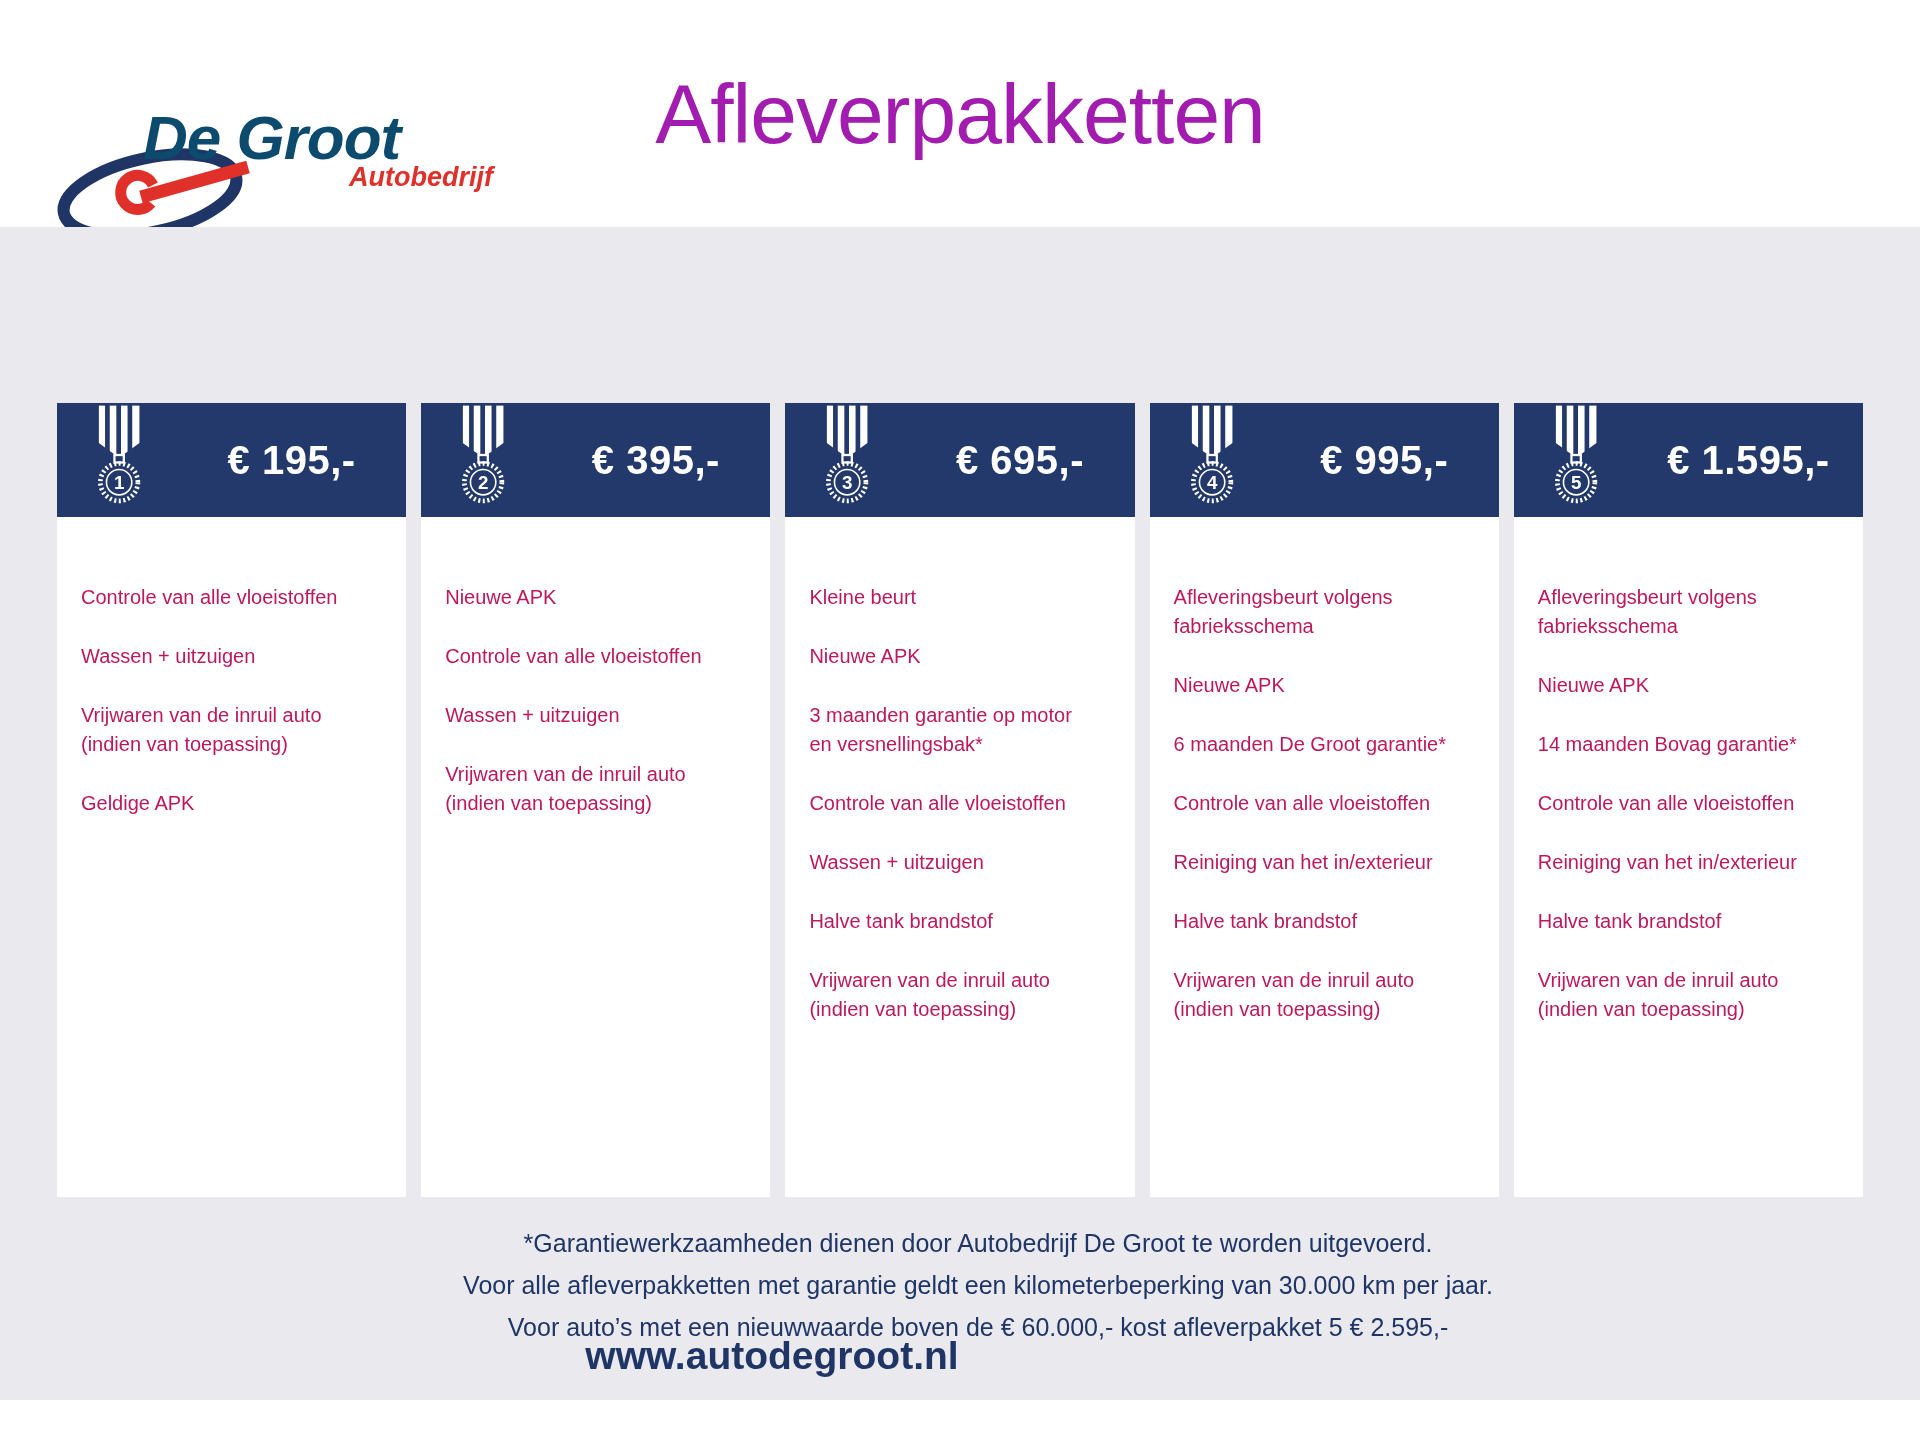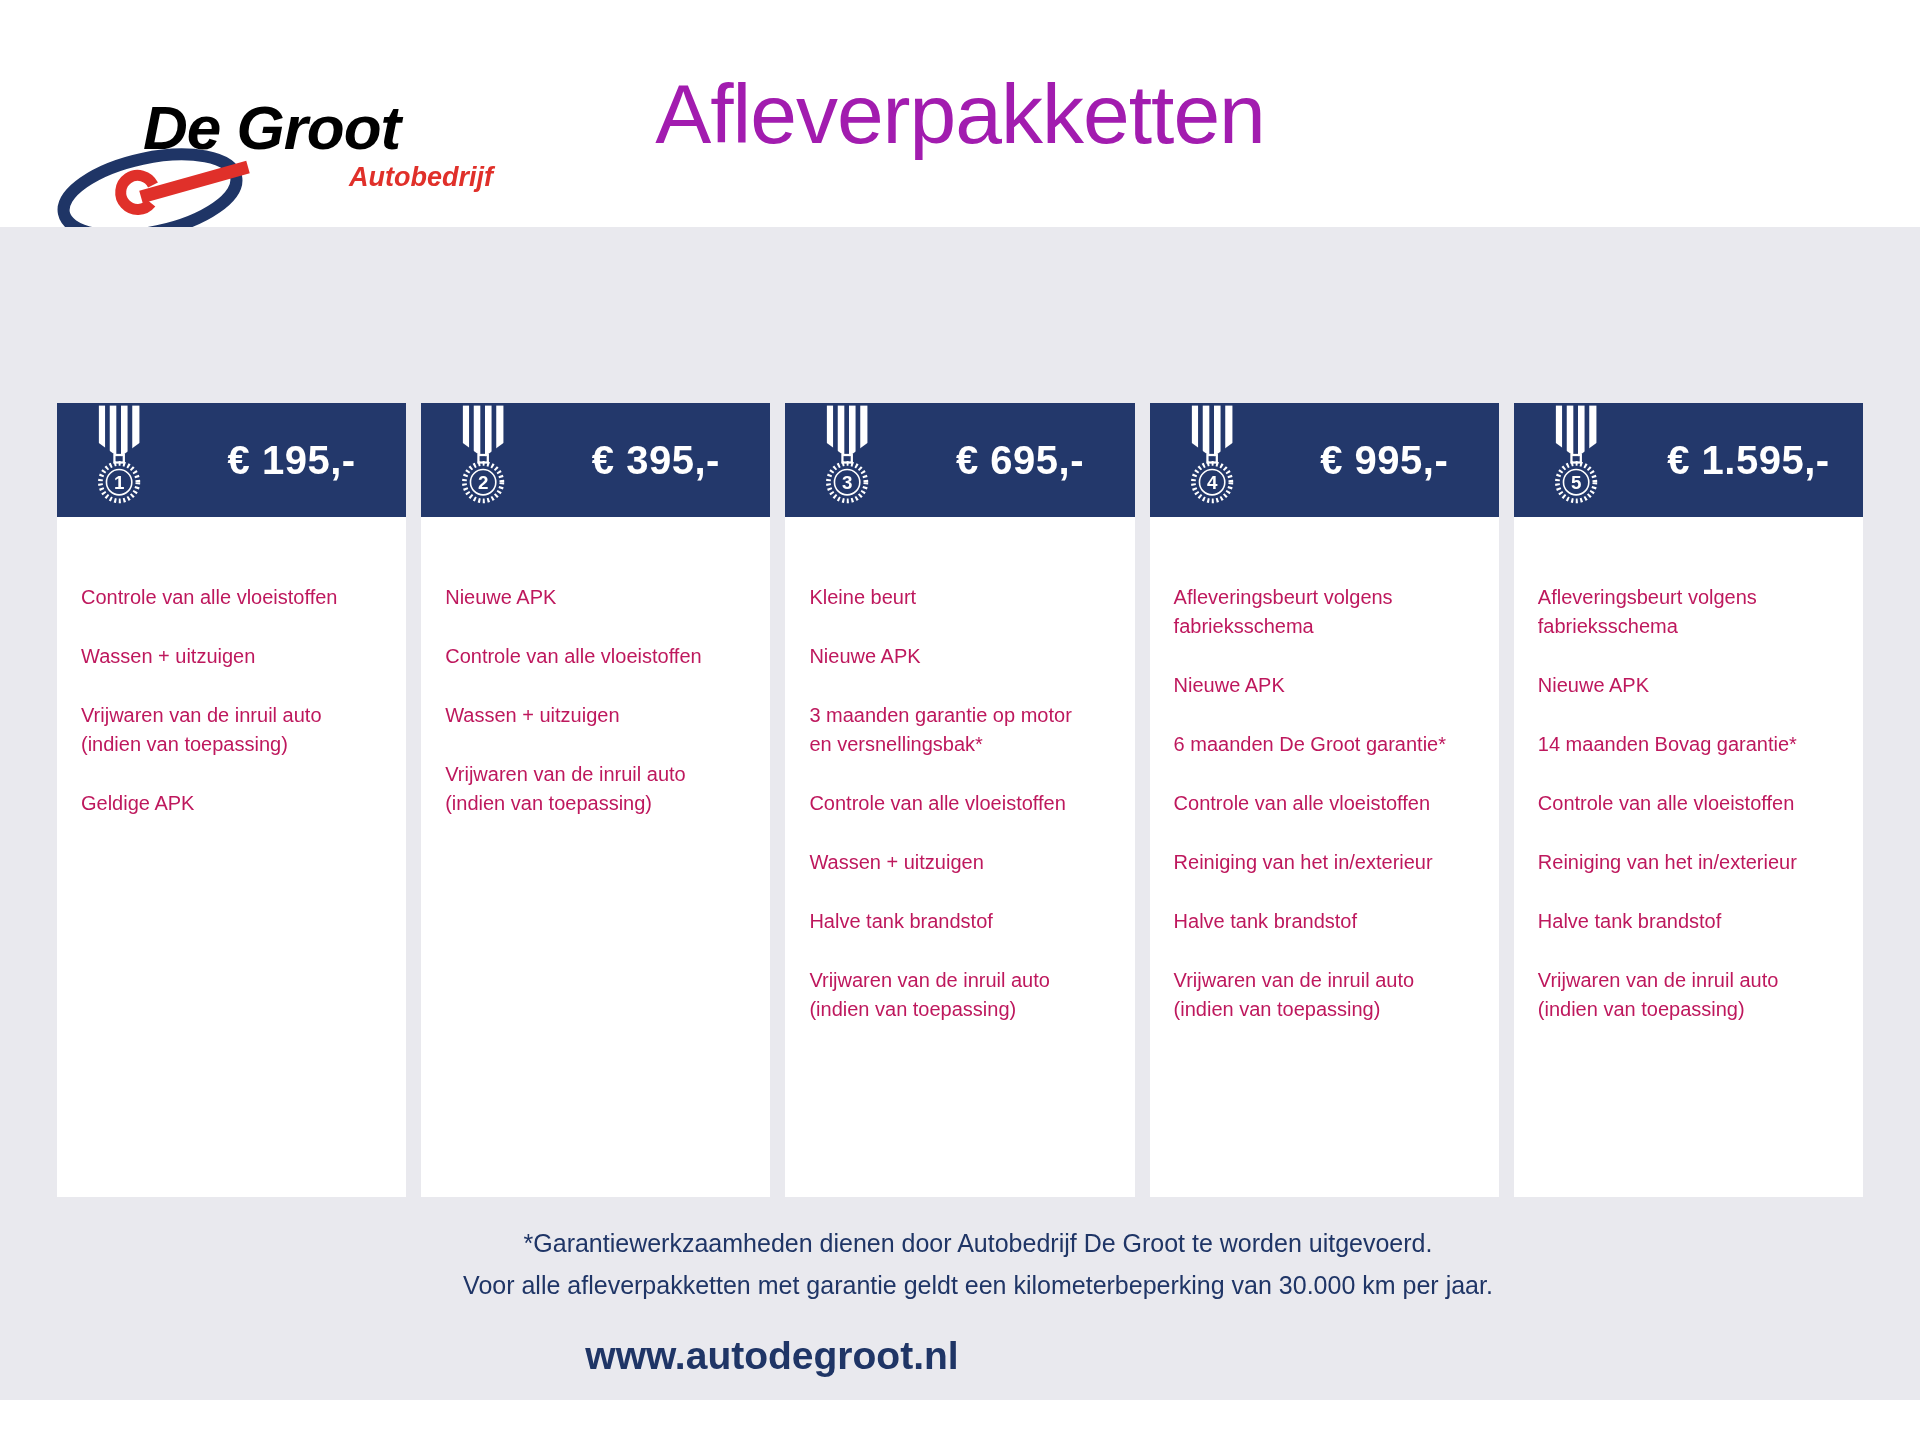--- a/index.html
+++ b/index.html
@@ -3,23 +3,23 @@
 <meta charset="utf-8">
 <style>
   html,body{margin:0;padding:0;}
   body{font-family:"Liberation Sans",sans-serif;background:#ffffff;}
   .page{position:relative;width:1920px;height:1440px;background:#ffffff;overflow:hidden;}
 
   
   .top-band{position:absolute;left:0;top:0;width:1920px;height:227px;background:#ffffff;}
   .logo{position:absolute;left:55px;top:70px;width:400px;height:170px;}
   .logo-mark{position:absolute;left:0;top:75px;width:205px;height:95px;}
-  .logo-name{position:absolute;left:88px;top:22px;width:350px;
+  .logo-name{position:absolute;left:88px;top:32px;width:350px;
              font-size:62px;font-weight:700;font-style:italic;letter-spacing:-1px;
-             color:#000000;white-space:nowrap;}
+             color:#0c4a6e;white-space:nowrap;}
   .logo-sub{position:absolute;left:88px;top:92px;width:350px;text-align:right;
             font-size:27px;font-weight:700;font-style:italic;color:#e0302a;}
   .page-title{position:absolute;left:0;top:66px;width:1920px;text-align:center;
               font-size:84px;font-weight:400;letter-spacing:-1px;color:#a21caf;}
 
   
   .gray-band{position:absolute;left:0;top:227px;width:1920px;height:1173px;background:#e9e9ee;}
 
   
   .cards{position:absolute;left:57px;top:403px;width:1806px;display:flex;gap:15px;}
@@ -212,19 +212,20 @@
           <div class="item">Halve tank brandstof</div>
           <div class="item">Vrijwaren van de inruil auto
 (indien van toepassing)</div>
         </div>
   </div>
 </div>
 
   <div class="notes">
     <p class="note-line">*Garantiewerkzaamheden dienen door Autobedrijf De Groot te worden uitgevoerd.</p>
     <p class="note-line">Voor alle afleverpakketten met garantie geldt een kilometerbeperking van 30.000 km per jaar.</p>
+    <p class="note-line">Voor auto’s met een nieuwwaarde boven de € 60.000,- kost afleverpakket 5 € 2.595,-</p>
   </div>
 
   <div class="website">www.autodegroot.nl</div>
 
   <div class="bottom-band"></div>
 
 </div>
 
 </body></html>

